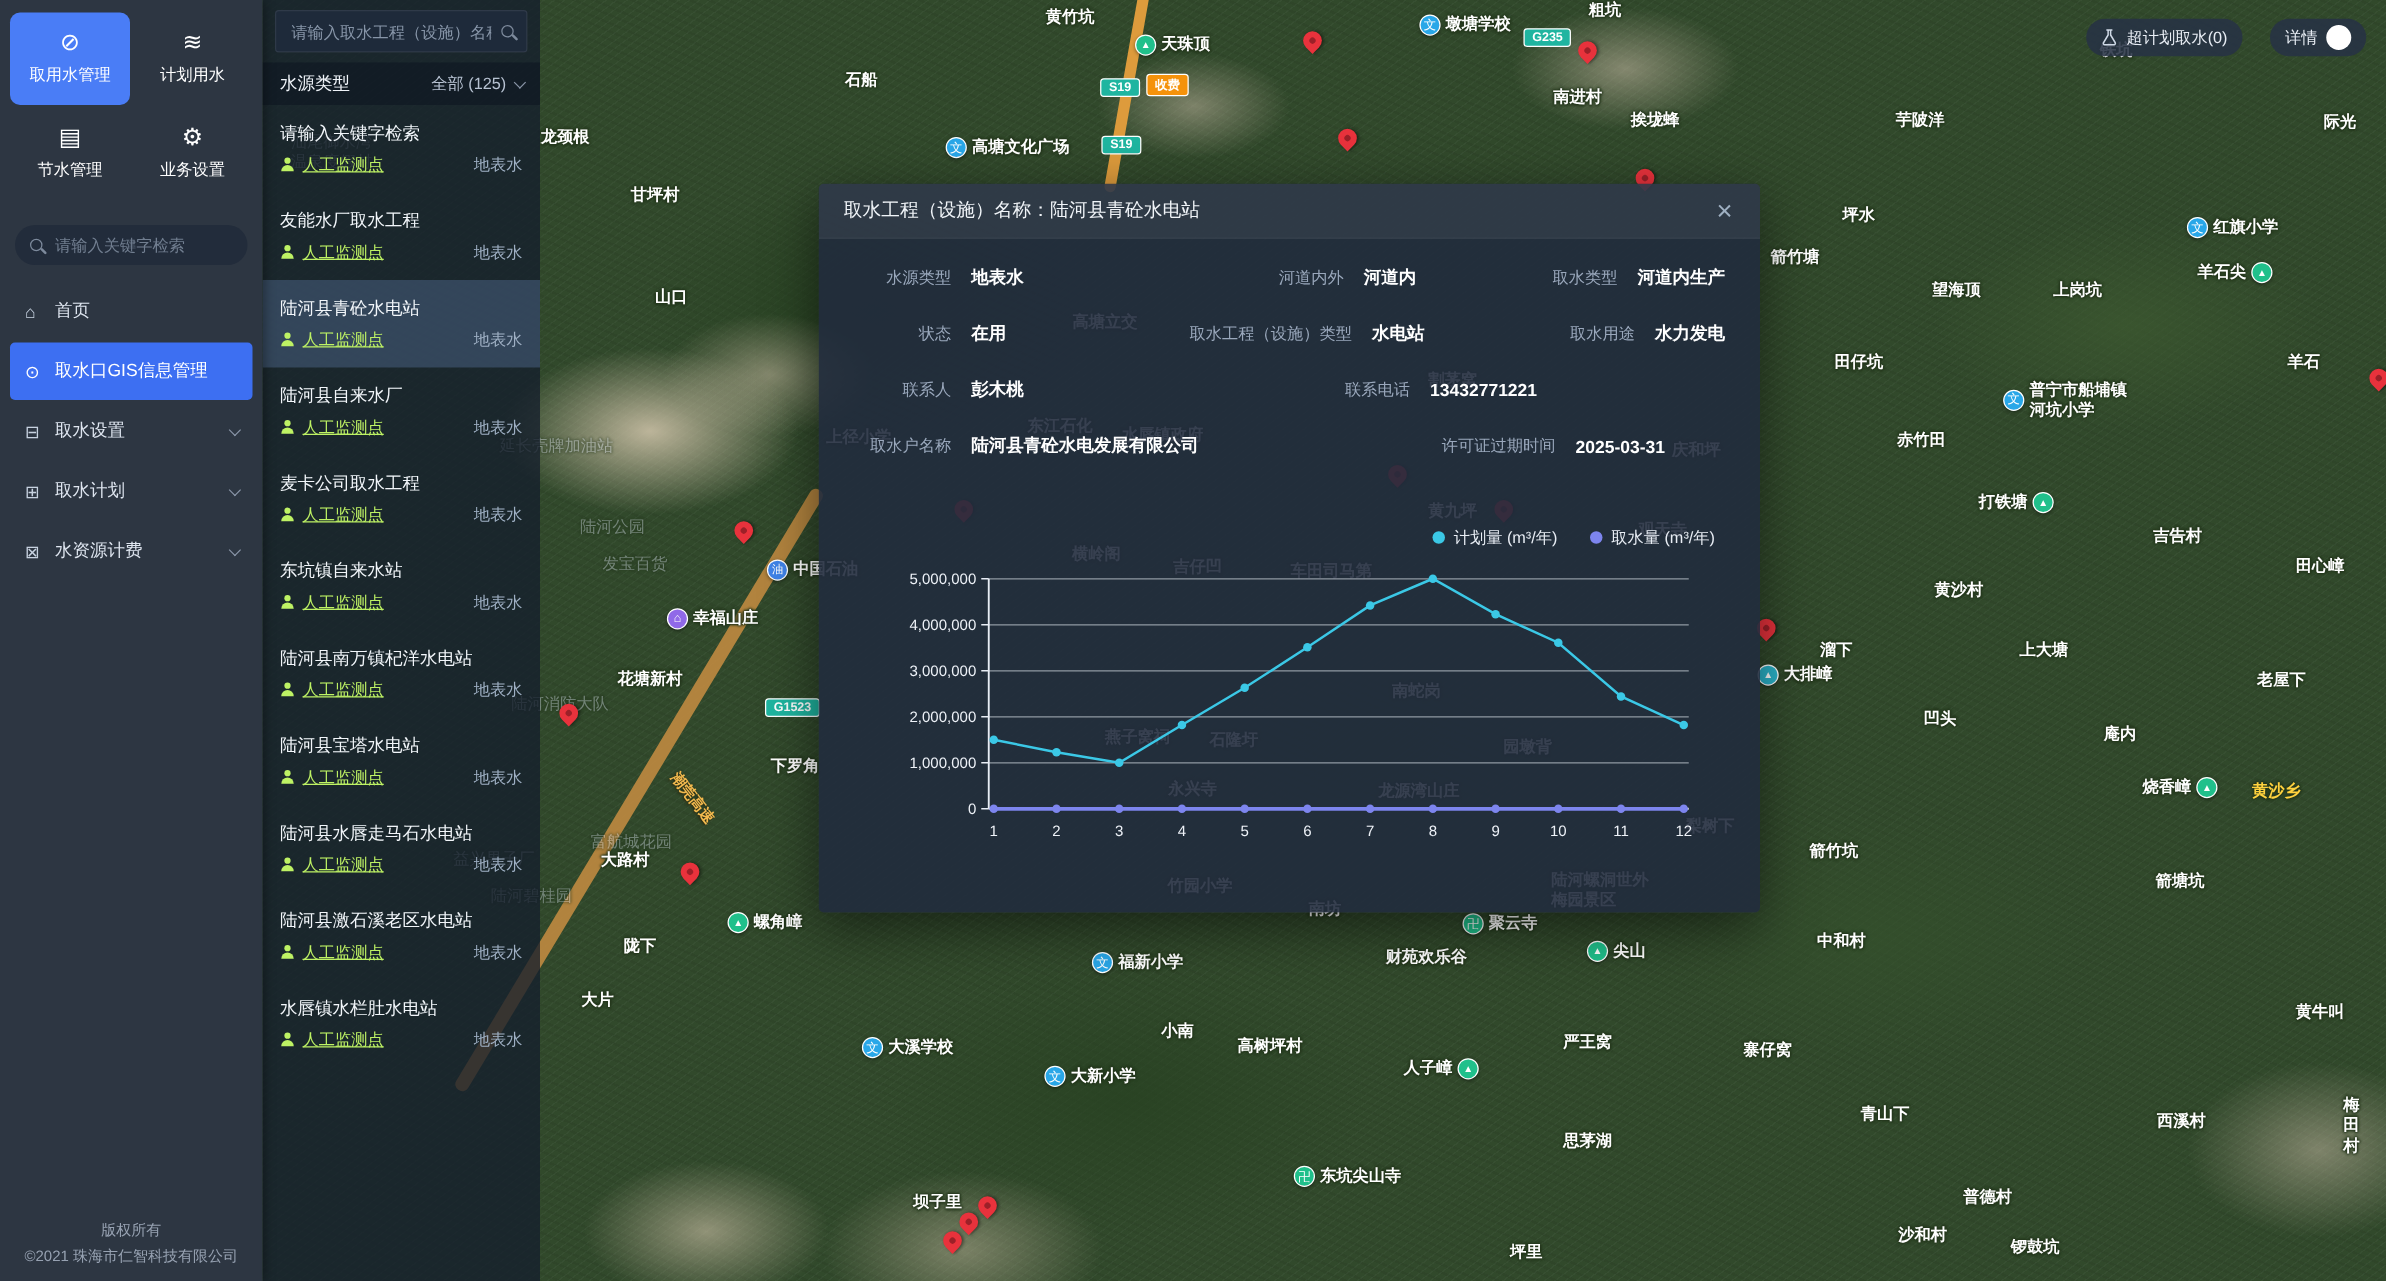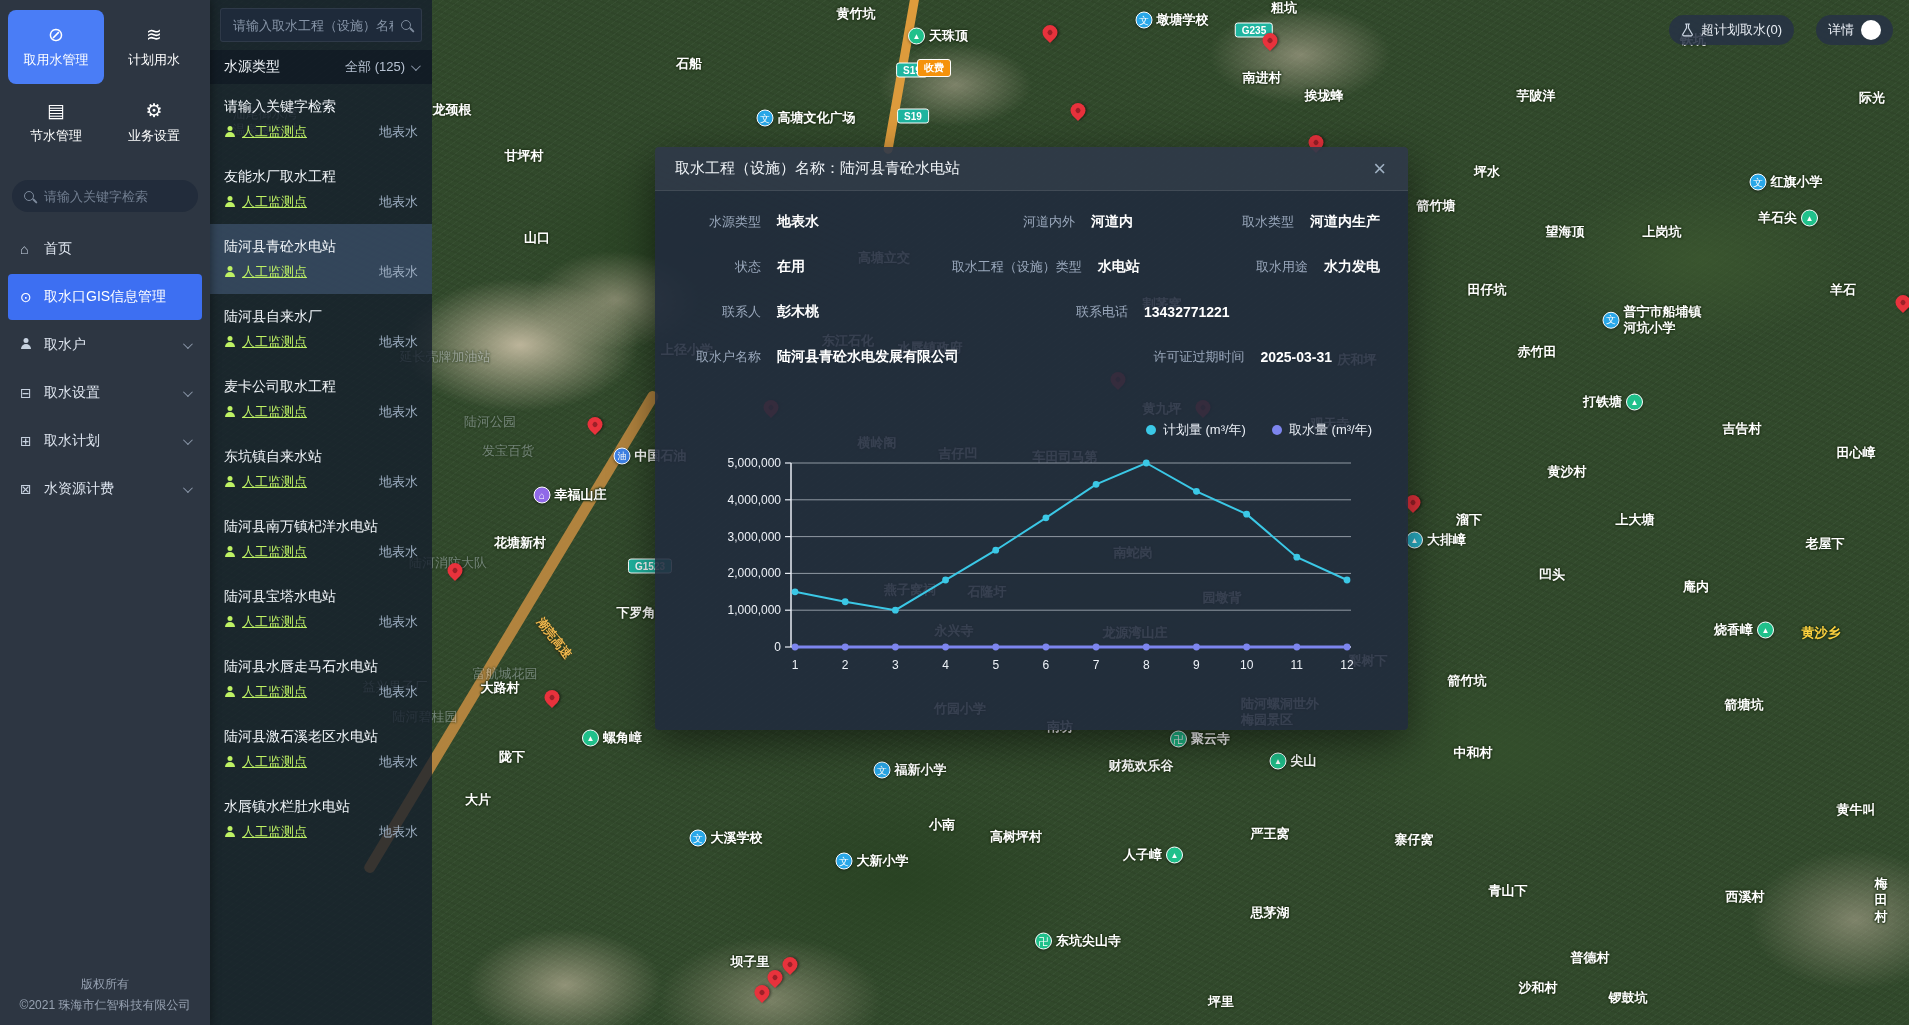--- a/index.html
+++ b/index.html
@@ -40,21 +40,21 @@
   .mi.mountain-blue{background:#2bb3c9;font-size:8px;}
   .mi.temple{background:#20c08b;}
   .mi.gas{background:#3f83e8;font-size:9px;}
   .mi.resort{background:#9069e8;}
   .pinw{position:absolute;transform:translate(-50%,-100%);z-index:3;}
   .pin{width:15px;height:15px;background:#e8323c;border-radius:50% 50% 50% 0;transform:rotate(-45deg);
     box-shadow:1px 1px 3px rgba(0,0,0,.5);position:relative;}
   .pin::after{content:"";position:absolute;width:5px;height:5px;background:#9c2028;border-radius:50%;left:5px;top:5px;}
   .rbadge{position:absolute;transform:translate(-50%,-50%);font-size:10px;font-weight:bold;color:#fff;
     padding:1px 6px;border-radius:3px;border:1px solid #fff;z-index:2;}
-  .rbadge.teal{background:#1fb5a0;margin-left:16px;}
+  .rbadge.teal{background:#1fb5a0;}
   .rbadge.orange{background:#f5920b;}
 
   
   .sidebar{position:absolute;left:0;top:0;bottom:0;width:210px;background:#2d3642;z-index:30;box-shadow:2px 0 8px rgba(0,0,0,.35);}
   .module-grid{display:grid;grid-template-columns:1fr 1fr;gap:2px;padding:10px 8px 4px;}
   .module{height:74px;display:flex;flex-direction:column;align-items:center;justify-content:center;gap:7px;
     color:#fff;border-radius:8px;cursor:pointer;}
   .module.active{background:#4a7df6;}
   .mod-icon{font-size:19px;line-height:1;color:#fff;}
   .module .mlabel{font-size:13px;}
@@ -567,25 +567,20 @@
     <div class="nav" id="nav">
         <div class="nav-item">
           <span class="nav-icon">⌂</span>
           <span class="nav-label">首页</span>
         </div>
         <div class="nav-item active">
           <span class="nav-icon">⊙</span>
           <span class="nav-label">取水口GIS信息管理</span>
         </div>
         <div class="nav-item">
-          <span class="nav-icon"><span class="person"></span></span>
-          <span class="nav-label">取水户</span>
-          <span class="chev"></span>
-        </div>
-        <div class="nav-item">
           <span class="nav-icon">⊟</span>
           <span class="nav-label">取水设置</span>
           <span class="chev"></span>
         </div>
         <div class="nav-item">
           <span class="nav-icon">⊞</span>
           <span class="nav-label">取水计划</span>
           <span class="chev"></span>
         </div>
         <div class="nav-item">

